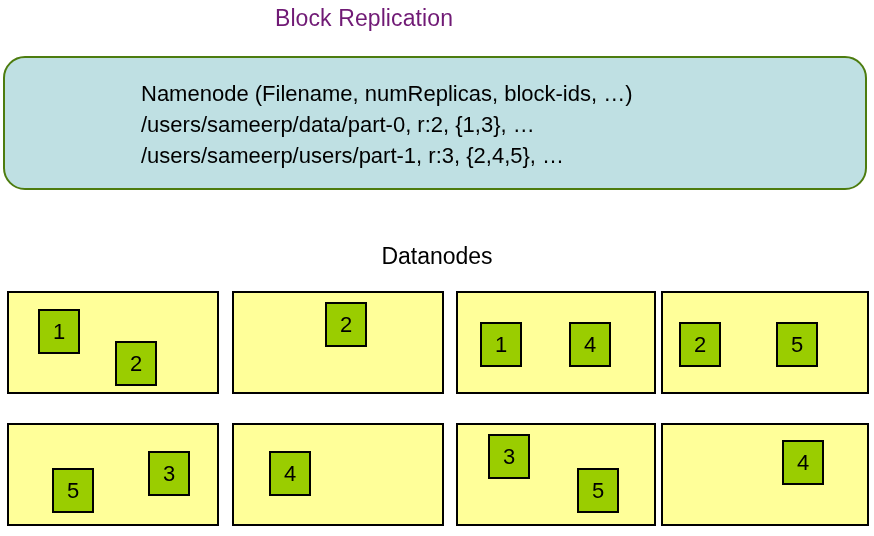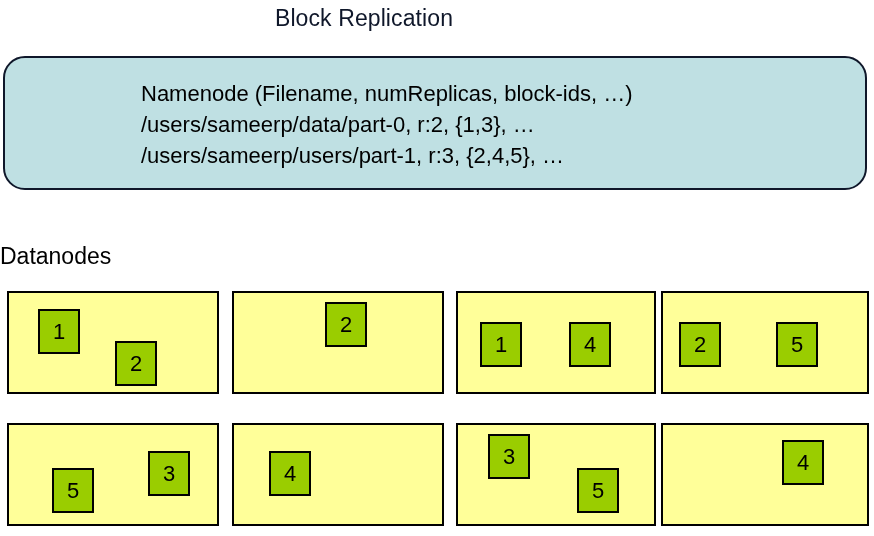--- a/index.html
+++ b/index.html
@@ -19,54 +19,54 @@
   
   .diagram-title {
     position: absolute;
     left: 0;
     top: 4px;
     width: 728px;
     text-align: center;
     font-size: 23px;
     line-height: 28px;
     letter-spacing: 0.1px;
-    color: #0f172a;
+    color: #701a75;
   }
 
   
   .namenode-panel {
     position: absolute;
     left: 3px;
     top: 56px;
     width: 864px;
     height: 134px;
     box-sizing: border-box;
     background: #bfe0e3;
-    border: 2px solid #0f172a;
+    border: 2px solid #4d7c0f;
     border-radius: 22px;
   }
   .namenode-lines {
     position: absolute;
     left: 136px;
     top: 20px;
     font-size: 22px;
     line-height: 31px;
     white-space: nowrap;
   }
   .namenode-lines div {
     height: 31px;
   }
 
   
   .datanodes-label {
     position: absolute;
     left: 0;
     top: 242px;
     width: 874px;
-    text-align: left;
+    text-align: center;
     font-size: 23px;
     line-height: 28px;
   }
 
   
   .datanode-grid {
     position: absolute;
     left: 0;
     top: 291px;
     width: 874px;

